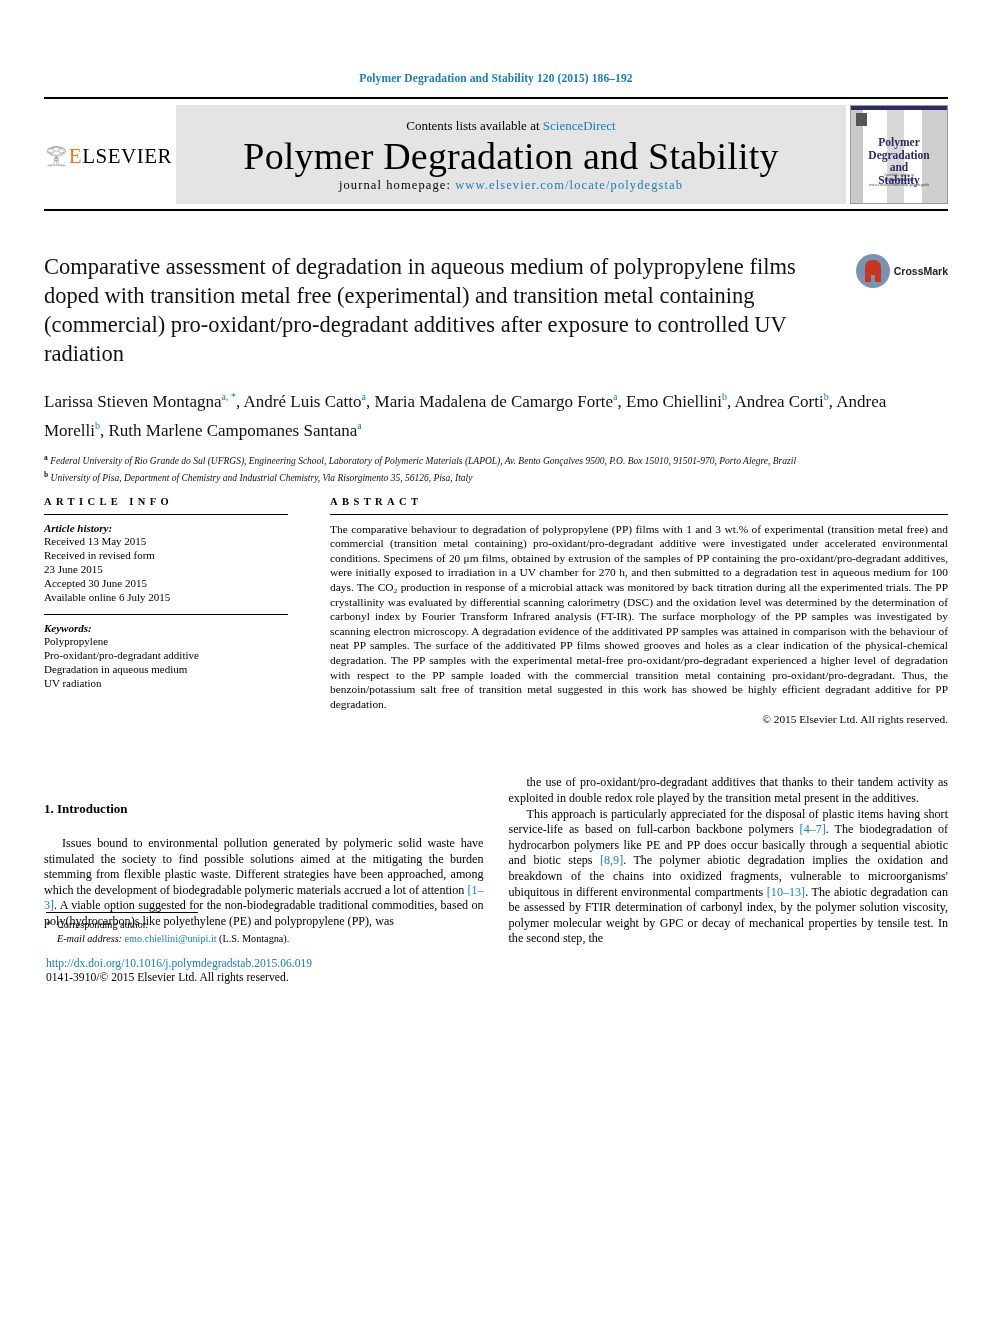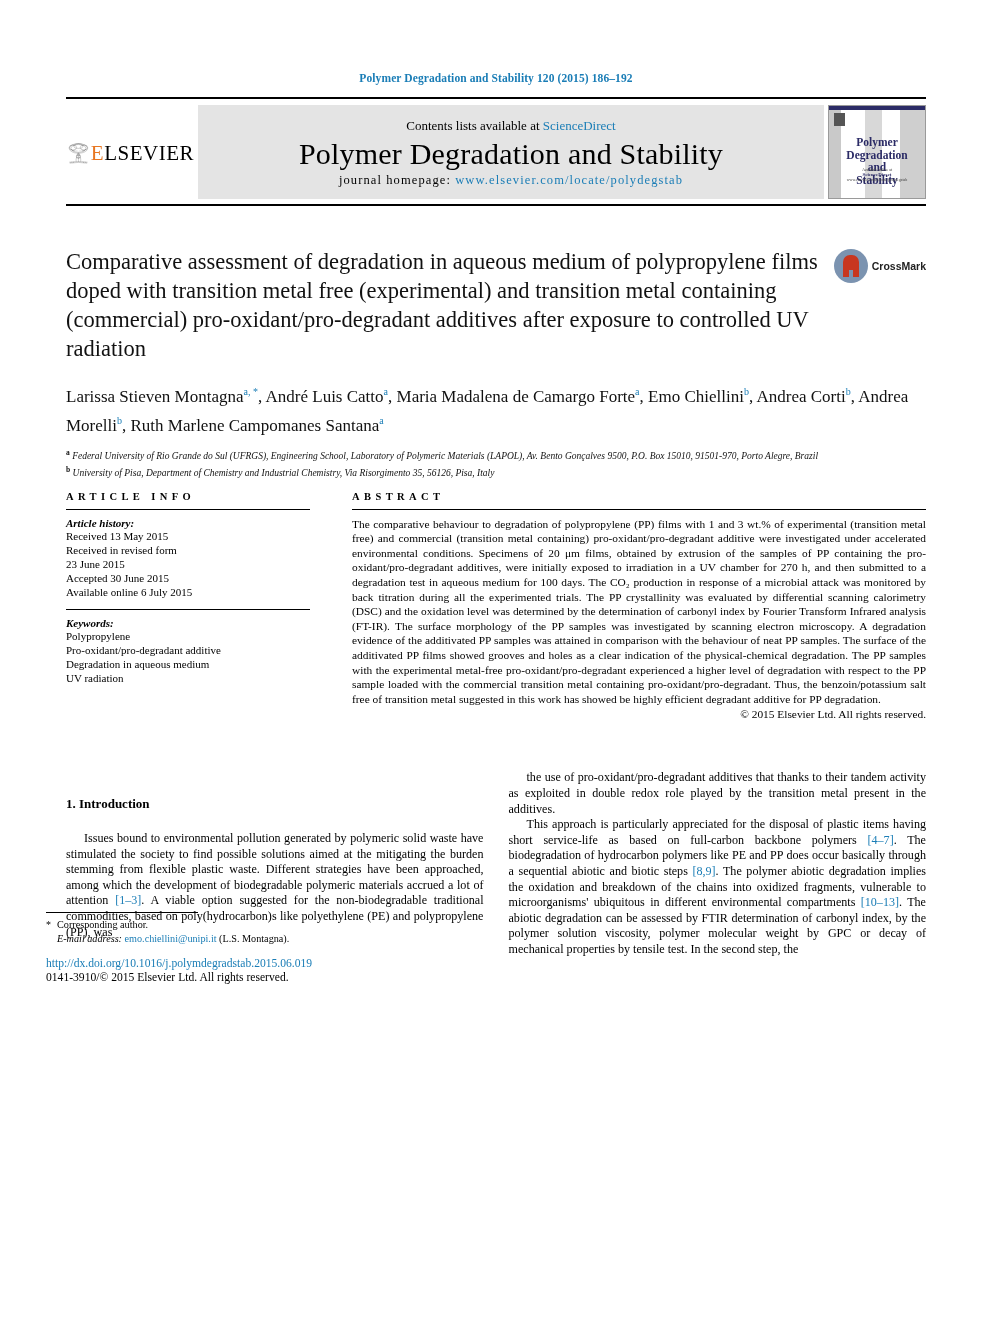--- a/index.html
+++ b/index.html
@@ -13,21 +13,21 @@
     font-family: "Liberation Serif", serif;
     color: #000000;
     position: relative;
     overflow: hidden;
   }
   .page {
     width: 992px;
     height: 998px;
     position: relative;
     box-sizing: border-box;
-    padding: 0 66px;
+    padding: 0 44px;
   }
 
   
   .running-head {
     text-align: center;
     color: #1a7db6;
     font-size: 11.5px;
     font-weight: bold;
     padding-top: 72px;
     letter-spacing: 0.1px;
@@ -69,21 +69,21 @@
     align-items: center;
     justify-content: space-between;
     padding: 13px 0 11px 0;
   }
   .contents-line {
     font-size: 13px;
     color: #000;
   }
   .contents-line .sd { color: #1a7db6; }
   .journal-title {
-    font-size: 30px;
+    font-size: 38px;
     font-family: "Liberation Serif", serif;
     color: #000;
     letter-spacing: 0.2px;
   }
   .homepage-line {
     font-size: 12.5px;
     letter-spacing: 1.1px;
     color: #000;
   }
   .homepage-line .url { color: #1a7db6; }

